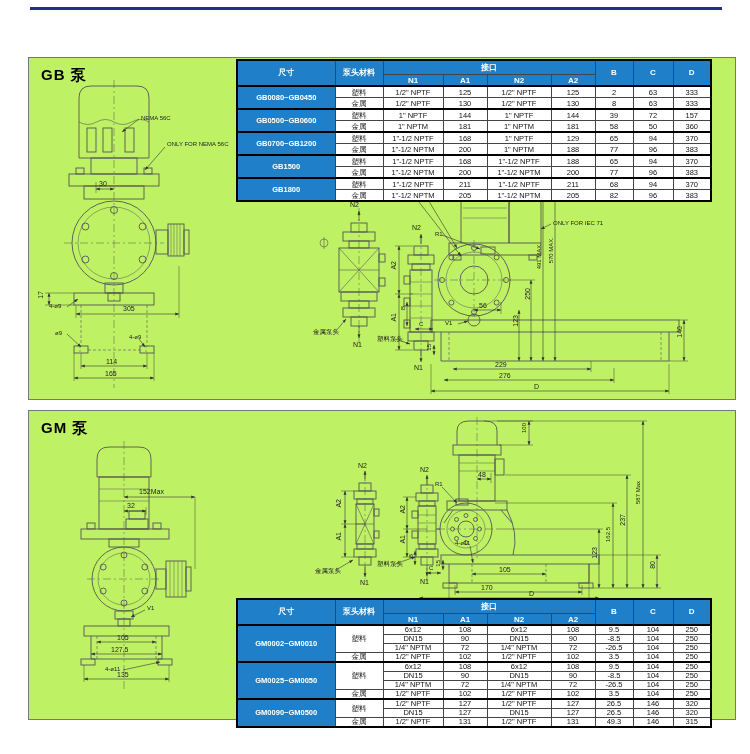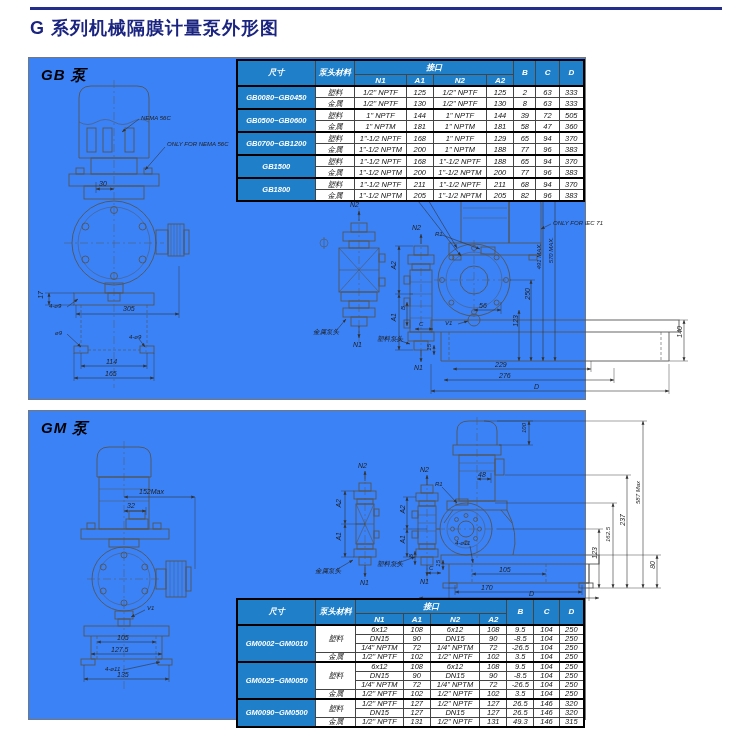--- a/index.html
+++ b/index.html
@@ -1,21 +1,21 @@
 <!DOCTYPE html>
 <html><head>
 <meta charset="utf-8">
 <style>
   html,body{margin:0;padding:0;background:#fff;}
   .page{position:relative;width:750px;height:754px;background:#fff;overflow:hidden;
         font-family:"Liberation Sans","DejaVu Sans",sans-serif;}
   .toprule{position:absolute;left:30px;top:7px;width:692px;height:3px;background:#232e8c;}
   .title{position:absolute;left:30px;top:16px;margin:0;font-size:18px;font-weight:bold;
          color:#1b2580;letter-spacing:1px;}
-  .box{position:absolute;left:28px;width:558px;border:1px solid #777;background:#3b82f6;box-sizing:border-box;font-style:italic;}
+  .box{position:absolute;left:28px;width:708px;border:1px solid #777;background:#bef264;box-sizing:border-box;}
   .gbbox{top:57px;height:343px;}
   .gmbox{top:410px;height:310px;}
   .seclabel{position:absolute;left:12px;top:8px;font-size:15px;font-weight:bold;color:#000;
             letter-spacing:1px;}
   svg.art{position:absolute;left:0;top:0;}
   .dim{position:absolute;font-size:7px;color:#222;white-space:nowrap;line-height:1;}
   .small{font-size:6px;}
   .cjk{font-size:6.5px;}
   .vdim{writing-mode:vertical-rl;transform:rotate(180deg);}
   table.spec{position:absolute;border-collapse:collapse;table-layout:fixed;background:#fff;
@@ -31,21 +31,20 @@
   .spec td.size{background:#1f80c9;color:#fff;font-weight:bold;font-size:7.5px;text-align:center;}
   .spec tr.g td{border-top:2px solid #000;}
   .gbbox .spec{left:207px;top:1px;}
   .gmbox .spec{left:207px;top:187px;}
 </style>
 </head>
 <body>
 
 <div class="page">
   <div class="toprule"></div>
-  <h1 class="title">G 系列机械隔膜计量泵外形图</h1>
 
   <div class="box gbbox">
     <svg class="art" width="694" height="343" viewBox="0 0 694 343">
       <defs>
         <marker id="arA" viewBox="0 0 10 10" refX="9" refY="5" markerWidth="7" markerHeight="7" orient="auto-start-reverse">
           <path d="M0 1.5 L9 5 L0 8.5 z" fill="#333"></path>
         </marker>
       </defs>
       <g stroke="#555" fill="none" stroke-width="0.9">
 
@@ -270,30 +269,30 @@
       </tr>
       <tr class="g">
         <td class="size" rowspan="2">GB0500~GB0600</td>
         <td>塑料</td>
         <td>1" NPTF</td>
             <td>144</td>
         <td>1" NPTF</td>
             <td>144</td>
         <td>39</td>
             <td>72</td>
-            <td>505</td>
+            <td>157</td>
       </tr>
       <tr>
         <td>金属</td>
         <td>1" NPTM</td>
             <td>181</td>
         <td>1" NPTM</td>
             <td>181</td>
         <td>58</td>
-            <td>47</td>
+            <td>50</td>
             <td>360</td>
       </tr>
       <tr class="g">
         <td class="size" rowspan="2">GB0700~GB1200</td>
         <td>塑料</td>
         <td>1"-1/2 NPTF</td>
             <td>168</td>
         <td>1" NPTF</td>
             <td>129</td>
         <td>65</td>

